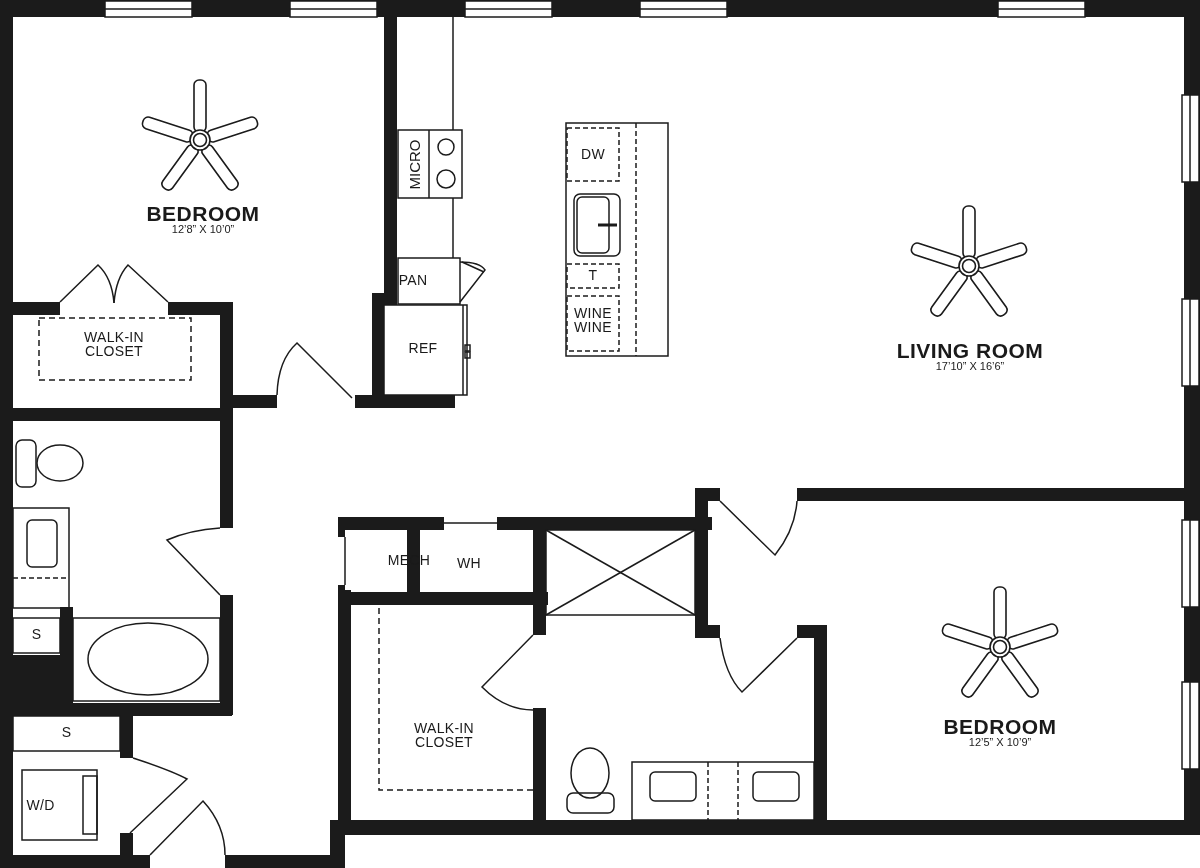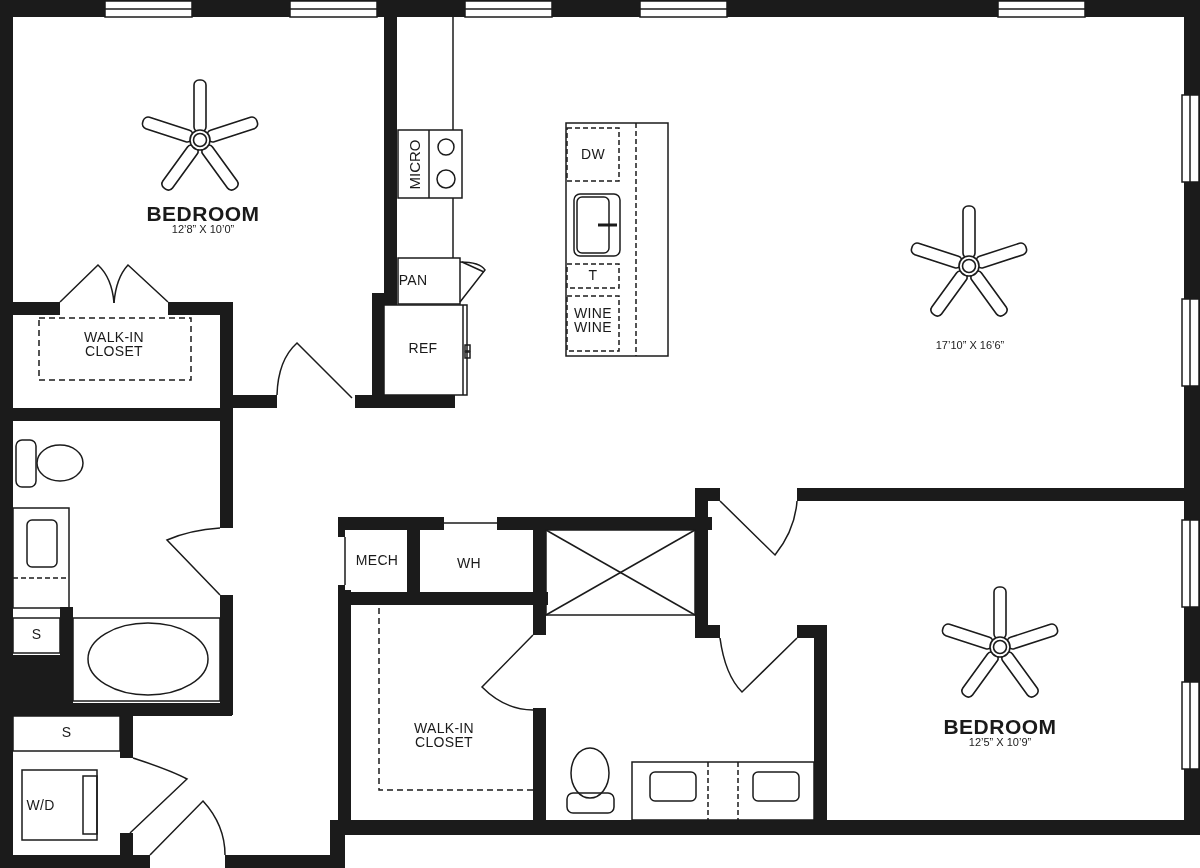--- a/index.html
+++ b/index.html
@@ -177,20 +177,21 @@
   <use href="#fan" x="200" y="140"></use>
   <use href="#fan" x="969" y="266"></use>
   <use href="#fan" x="1000" y="647"></use>
 </svg>
 
 <div class="lbl" style="left:103px;top:203px;width:200px;">
   <div class="room-name">BEDROOM</div>
   <div class="room-dim">12’8” X 10’0”</div>
 </div>
 <div class="lbl" style="left:860px;top:340px;width:220px;">
+  <div class="room-name">LIVING ROOM</div>
   <div class="room-dim">17’10” X 16’6”</div>
 </div>
 <div class="lbl" style="left:900px;top:716px;width:200px;">
   <div class="room-name">BEDROOM</div>
   <div class="room-dim">12’5” X 10’9”</div>
 </div>
 
 <div class="lbl fix" style="left:54px;top:330px;width:120px;">
   <div>WALK-IN</div>
   <div>CLOSET</div>
@@ -202,17 +203,17 @@
 
 <div class="lbl fix-sm" style="left:388px;top:157px;width:52px;transform:rotate(-90deg);">MICRO</div>
 <div class="lbl fix" style="left:387px;top:273px;width:52px;">PAN</div>
 <div class="lbl fix" style="left:393px;top:341px;width:60px;">REF</div>
 <div class="lbl fix" style="left:567px;top:147px;width:52px;">DW</div>
 <div class="lbl fix" style="left:567px;top:268px;width:52px;">T</div>
 <div class="lbl fix" style="left:567px;top:306px;width:52px;text-align:center;">
   <div>WINE</div>
   <div>WINE</div>
 </div>
-<div class="lbl fix" style="left:346px;top:553px;width:62px;">MECH</div>
+<div class="lbl fix" style="left:346px;top:553px;width:62px;padding-left:32px;">MECH</div>
 <div class="lbl fix" style="left:420px;top:556px;width:98px;">WH</div>
 <div class="lbl fix" style="left:13px;top:627px;width:47px;">S</div>
 <div class="lbl fix" style="left:13px;top:725px;width:107px;">S</div>
 <div class="lbl fix" style="left:22px;top:798px;width:37px;">W/D</div>
 
 </body></html>

